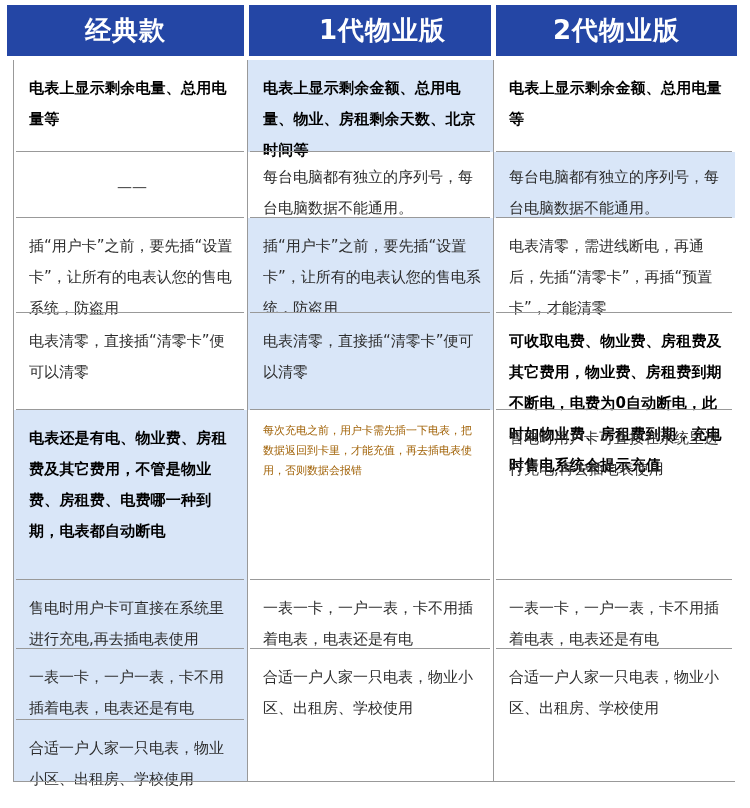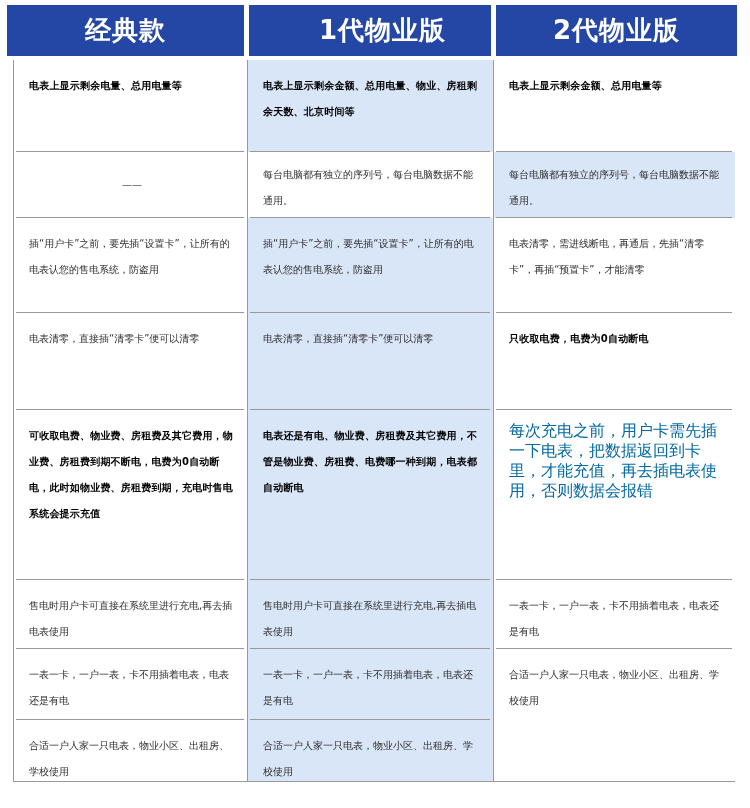--- a/index.html
+++ b/index.html
@@ -29,33 +29,33 @@
     margin-bottom:4px;
     letter-spacing:1px;
   }
   .th.t1 { margin-left:-6px; margin-right:3px; }
   .th.t2 { margin-left:2px;  margin-right:2px;padding-left:25px; }
   .th.t3 { margin-left:3px;  margin-right:-2px; }
 
   .cell {
     position:relative;
     padding:13px 12px 0 16px;
-    font-size:10px;
-    line-height:26px;
+    font-size:15px;
+    line-height:31px;
     color:var(--text);
   }
   .cell::after {
     content:""; position:absolute; left:3px; right:3px; bottom:0;
     height:1px; background:var(--border);
   }
   .cell.last::after { display:none; }
   .c3 { background:var(--highlight-col-bg); }
 
   .bold  { font-weight:bold; color:#000; letter-spacing:0.2px; }
-  .small { font-size:16px; line-height:20px; padding-top:11px; color:#0369a1; }
+  .small { font-size:11px; line-height:20px; padding-top:11px; color:#a16207; }
   .dash  { text-align:center; color:#555; padding-top:20px; }
   .midpad { padding-top:10px; }
 
   .vline { position:absolute; top:55px; bottom:0; width:1px; background:var(--border); }
   .vl0 { left:0; } .vl1 { left:234px; } .vl2 { left:480px; }
   .hline { position:absolute; left:0; right:0; bottom:0; height:1px; background:var(--border); }
 </style>
 </head>
 <body>
 
@@ -74,21 +74,20 @@
     <div class="cell c2 midpad">每台电脑都有独立的序列号，每台电脑数据不能通用。</div>
     <div class="cell c3 midpad">每台电脑都有独立的序列号，每台电脑数据不能通用。</div>
 
     <div class="cell c2">插“用户卡”之前，要先插“设置卡”，让所有的电表认您的售电系统，防盗用</div>
     <div class="cell c3">插“用户卡”之前，要先插“设置卡”，让所有的电表认您的售电系统，防盗用</div>
 
     <div class="cell c1">电表清零，需进线断电，再通后，先插“清零卡”，再插“预置卡”，才能清零</div>
     <div class="cell c2">电表清零，直接插“清零卡”便可以清零</div>
     <div class="cell c3">电表清零，直接插“清零卡”便可以清零</div>
 
-    <div class="cell c1 bold">只收取电费，电费为0自动断电</div>
     <div class="cell c2 bold">可收取电费、物业费、房租费及其它费用，物业费、房租费到期不断电，电费为0自动断电，此时如物业费、房租费到期，充电时售电系统会提示充值</div>
     <div class="cell c3 bold">电表还是有电、物业费、房租费及其它费用，不管是物业费、房租费、电费哪一种到期，电表都自动断电</div>
 
     <div class="cell c1 small">每次充电之前，用户卡需先插一下电表，把数据返回到卡里，才能充值，再去插电表使用，否则数据会报错</div>
     <div class="cell c2">售电时用户卡可直接在系统里进行充电,再去插电表使用</div>
     <div class="cell c3">售电时用户卡可直接在系统里进行充电,再去插电表使用</div>
 
     <div class="cell c1">一表一卡，一户一表，卡不用插着电表，电表还是有电</div>
     <div class="cell c2">一表一卡，一户一表，卡不用插着电表，电表还是有电</div>
     <div class="cell c3">一表一卡，一户一表，卡不用插着电表，电表还是有电</div>

